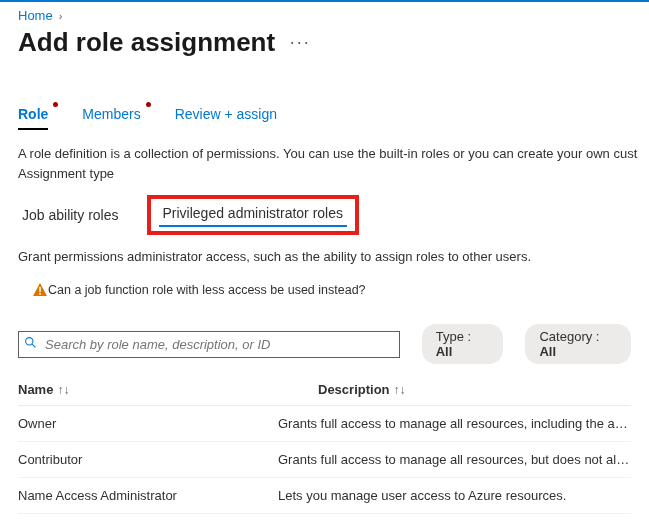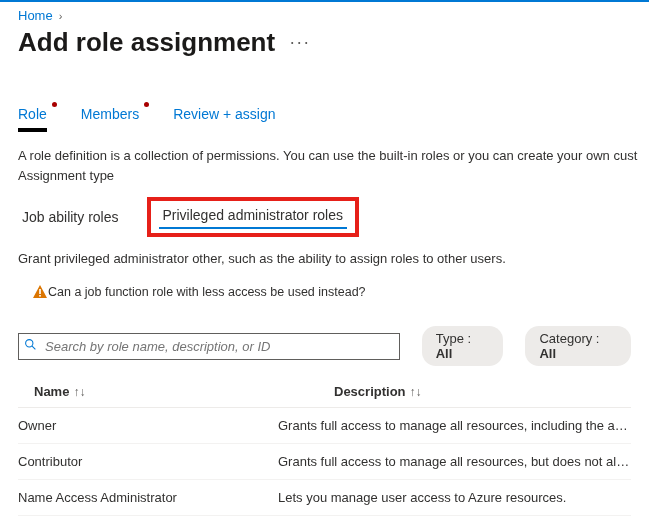--- a/index.html
+++ b/index.html
@@ -54,22 +54,22 @@
       border-bottom: 1px solid #ffffff;
     }
     .tab {
       position: relative;
       color: #0078d4;
       font-size: 14px;
       padding: 6px 0;
       cursor: pointer;
     }
     .tab.active {
-      font-weight: 400;
-      border-bottom: 4px solid #000000;
+      font-weight: 700;
+      border-bottom: 2px solid #000000;
     }
     .tab .required-dot {
       position: absolute;
       top: 2px;
       right: -10px;
       width: 5px;
       height: 5px;
       background: #a80000;
       border-radius: 50%;
     }
@@ -156,21 +156,21 @@
     .table {
       margin-top: 14px;
       padding: 0 18px;
     }
     .table-header {
       display: flex;
       border-bottom: 1px solid #edebe9;
       padding-bottom: 8px;
       padding-top: 4px;
     }
-    .col-name { width: 260px; font-weight: 600; margin-left: 16px; }
+    .col-name { width: 260px; font-weight: 600; }
     .col-desc { flex: 1; font-weight: 600; margin-left: 40px; }
     .sort-arrow { font-weight: normal; font-size: 12px; padding-left: 4px; color: #605e5c;}
     .table-row {
       display: flex;
       padding: 10px 0;
       border-bottom: 1px solid #f3f2f1;
       font-size: 13px;
       cursor: pointer;
     }
     .row-name { width: 260px; }
@@ -206,21 +206,21 @@
 <div class="desc-text">A role definition is a collection of permissions. You can use the built-in roles or you can create your own cust</div>
 <div class="desc-text" style="padding-top:2px">Assignment type</div>
 
 <div class="subtabs">
   <div class="subtab">Job ability roles</div>
   <div class="highlight-box">
     <div class="subtab active" style="padding:2px 4px 4px 4px">Privileged administrator roles</div>
   </div>
 </div>
 
-<div class="grant-text">Grant privileged administrator other, such as the ability to assign roles to other users.</div>
+<div class="grant-text">Grant permissions administrator access, such as the ability to assign roles to other users.</div>
 
 <div class="info-row">
   <span class="warning-icon">
     <svg viewBox="0 0 16 16" width="16" height="16">
         <path d="M8 1 L15 14 L1 14 Z" fill="#db7500"></path>
         <rect x="7.2" y="5" width="1.6" height="5" fill="#fff"></rect>
         <rect x="7.2" y="11" width="1.6" height="1.6" fill="#fff"></rect>
       </svg>
   </span>
   <span>Can a job function role with less access be used instead?</span>

